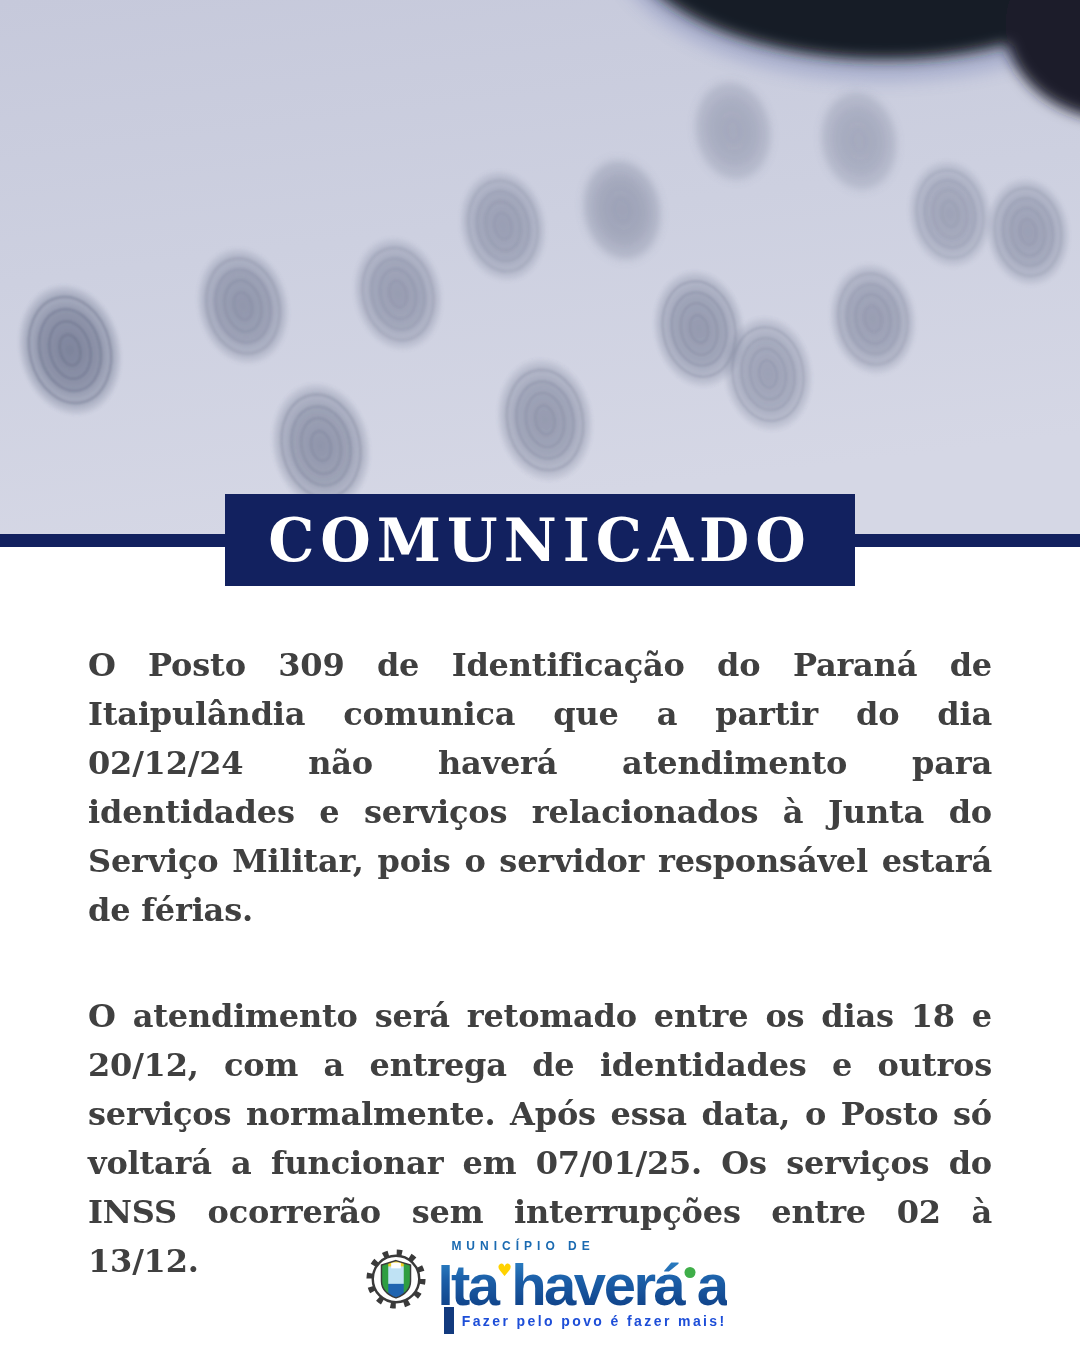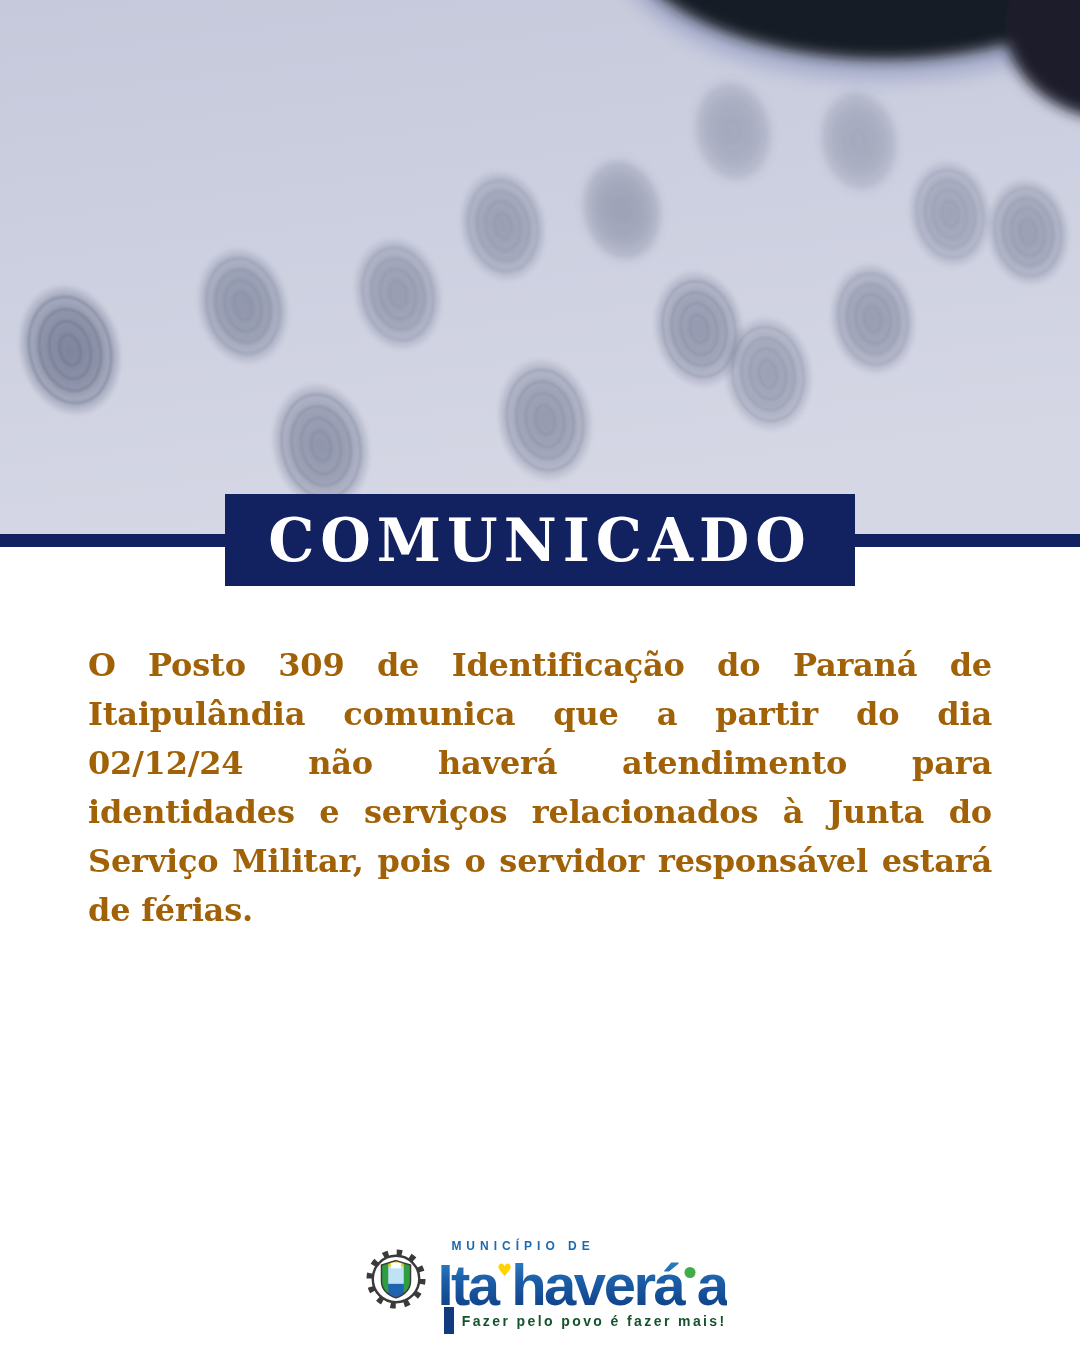--- a/index.html
+++ b/index.html
@@ -36,21 +36,21 @@
     font-weight:700;
     font-size:58px;
     letter-spacing:6px;
     transform:scaleY(1.04);
     white-space:nowrap;
   }
 
   
   .content{
     position:absolute;left:88px;right:88px;top:641px;
-    color:#a16207;
+    color:#404040;
   }
   .content p{
     margin:0 0 57px 0;
     font-size:32px;
     line-height:49px;
     font-weight:700;
     text-align:justify;
     letter-spacing:-0.2px;
   }
   .content p:last-child{margin-bottom:0;}
@@ -101,21 +101,21 @@
     top:11px;width:11px;height:11px;border-radius:50%;
     background:#3fae49;
   }
   .tagline-row{
     align-self:flex-end;
     margin-top:-7px;
     display:flex;align-items:center;
   }
   .tagline-bar{width:10px;height:27px;background:#123a7e;margin-right:8px;}
   .tagline{
-    color:#14532d;
+    color:#1d4ed8;
     font-family:"Liberation Sans","DejaVu Sans",sans-serif;
     font-weight:700;
     font-size:14px;
     letter-spacing:2.4px;
     white-space:nowrap;
   }
 </style>
 </head>
 <body>
 
@@ -195,20 +195,21 @@
   </div>
 
   <div class="stripe"></div>
 
   <div class="banner">
     <div class="banner-title">COMUNICADO</div>
   </div>
 
   <div class="content">
     <p>O Posto 309 de Identificação do Paraná de Itaipulândia comunica que a partir do dia 02/12/24 não haverá atendimento para identidades e serviços relacionados à Junta do Serviço Militar, pois o servidor responsável estará de férias.</p>
+    <p>O atendimento será retomado entre os dias 18 e 20/12, com a entrega de identidades e outros serviços normalmente. Após essa data, o Posto só voltará a funcionar em 07/01/25. Os serviços do INSS ocorrerão sem interrupções entre 02 à 13/12.</p>
   </div>
 
   <div class="logo-block">
     <svg class="crest" width="62" height="62" viewBox="0 0 64 64" xmlns="http://www.w3.org/2000/svg">
       <defs>
         <clipPath id="shld">
             <path d="M32 13 L47 17.5 V34 Q47 46 32 51.5 Q17 46 17 34 V17.5 Z"></path>
           </clipPath>
       </defs>
       <circle cx="32" cy="32" r="27" fill="none" stroke="#3a3a3a" stroke-width="7" stroke-dasharray="5.5 8.63"></circle>

